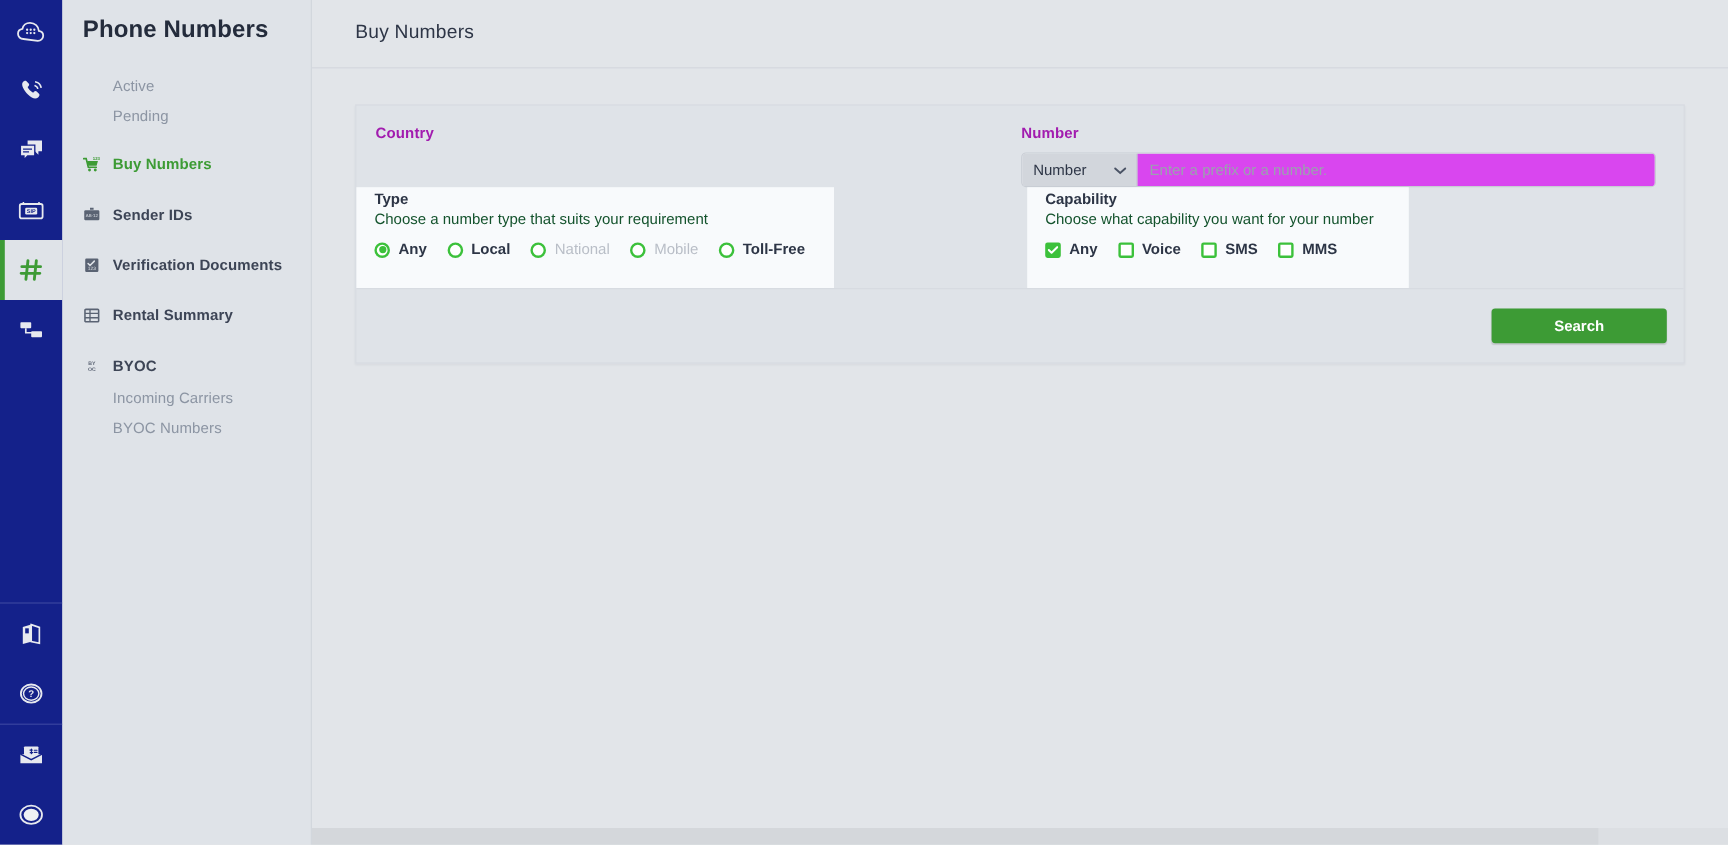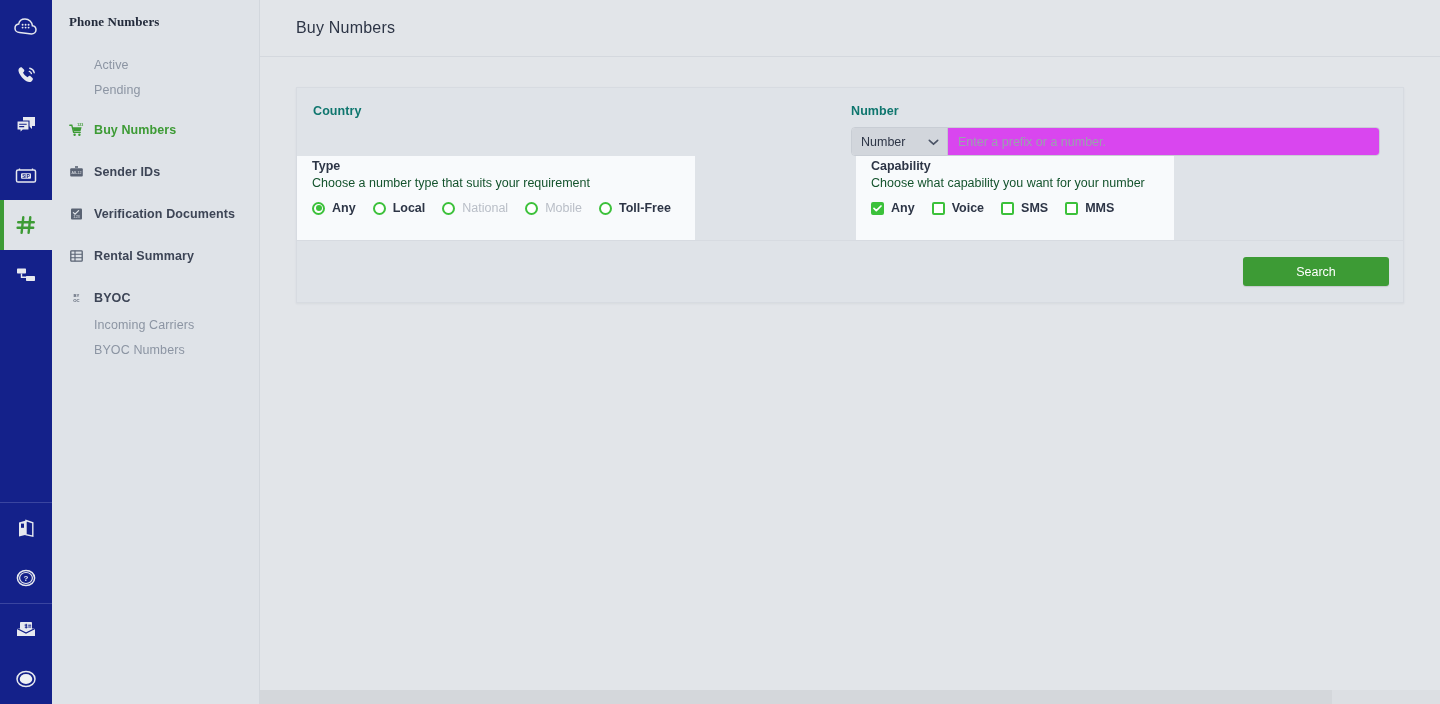--- a/index.html
+++ b/index.html
@@ -36,22 +36,22 @@
 
   
   .sidebar {
     width: 208px; flex: 0 0 208px; height: 704px;
     background: #dfe3e8;
     border-right: 1px solid #d2d7dd;
     padding-top: 14px;
     position: relative;
   }
   .sidebar-title {
-    font-size: 13px; font-weight: bold; color: #242c3c;
-    padding: 0 0 0 17px; margin-bottom: 22px; letter-spacing: .1px; font-family: Liberation Serif, serif;
+    font-size: 20px; font-weight: bold; color: #242c3c;
+    padding: 0 0 0 17px; margin-bottom: 22px; letter-spacing: .1px;
   }
   .nav-item {
     display: flex; align-items: center;
     height: 28px; padding-left: 17px; gap: 10px;
     cursor: pointer;
   }
   .nav-item .nav-ico {
     width: 15px; height: 15px; flex: 0 0 15px;
     display: flex; align-items: center; justify-content: center;
   }
@@ -88,21 +88,21 @@
     border: 1px solid #d7dbe1;
     width: 1108px;
     box-shadow: 0 1px 2px rgba(40,50,70,.06);
   }
 
   .row-top { display: flex; }
   .col { width: 560px; padding: 16px 24px 0 16px; }
   .col-right { padding-left: 8px; }
 
   .field-label {
-    font-size: 12.5px; font-weight: bold; color: #0f766e;
+    font-size: 12.5px; font-weight: bold; color: #a21caf;
     margin-bottom: 9px; letter-spacing: .1px;
   }
 
   
   .country-select {
     height: 29px; width: 529px;
     background: #e9ebee;
     border: 1px solid #c8cdd4;
     border-radius: 4px;
     display: flex; align-items: center;
@@ -195,20 +195,21 @@
     display: flex; align-items: center; justify-content: flex-end;
     padding-right: 14px;
   }
   .btn-search {
     width: 146px; height: 29px;
     background: #3d9b35; color: #fff;
     border: 0; border-radius: 3px;
     font-size: 12.5px; cursor: pointer;
     font-family: "Liberation Sans", sans-serif;
     box-shadow: 0 1px 1px rgba(0,0,0,.12);
+    font-weight: bold;
   }
 
   .hbar {
     position: absolute; left: 0; right: 0; bottom: 0;
     height: 14px; background: #dcdfe3;
   }
   .hbar .thumb {
     position: absolute; left: 0; top: 0; bottom: 0;
     width: 1072px; background: #d4d7db;
   }

